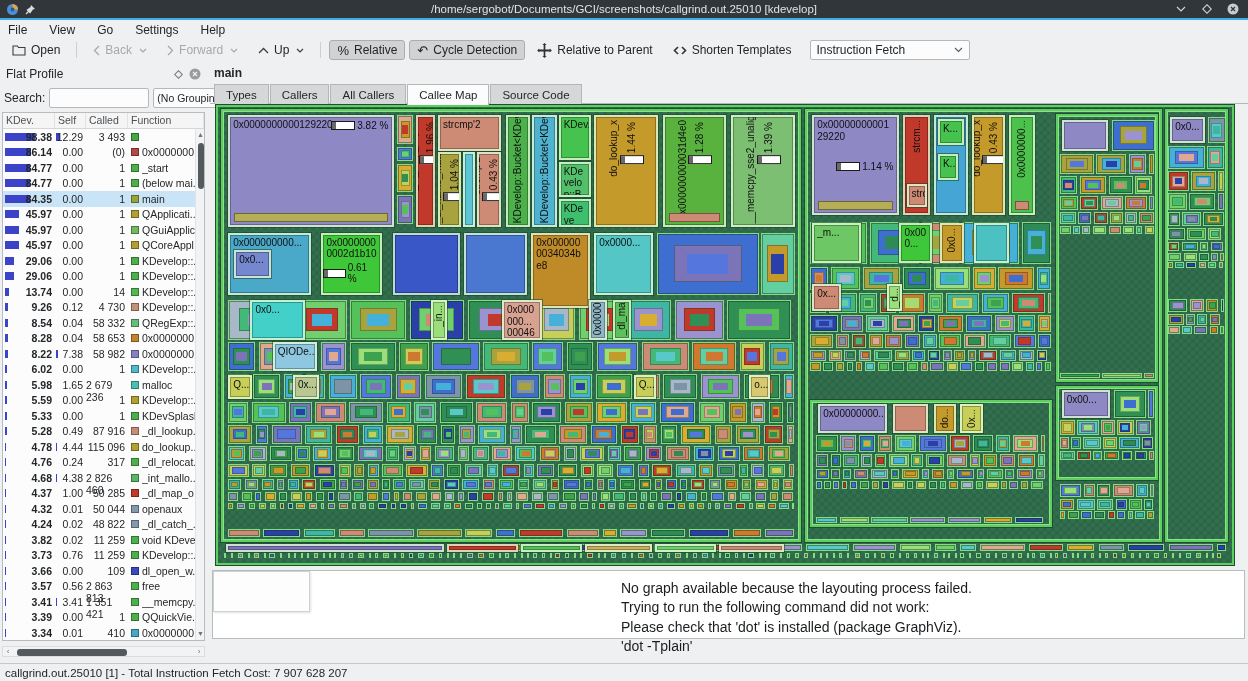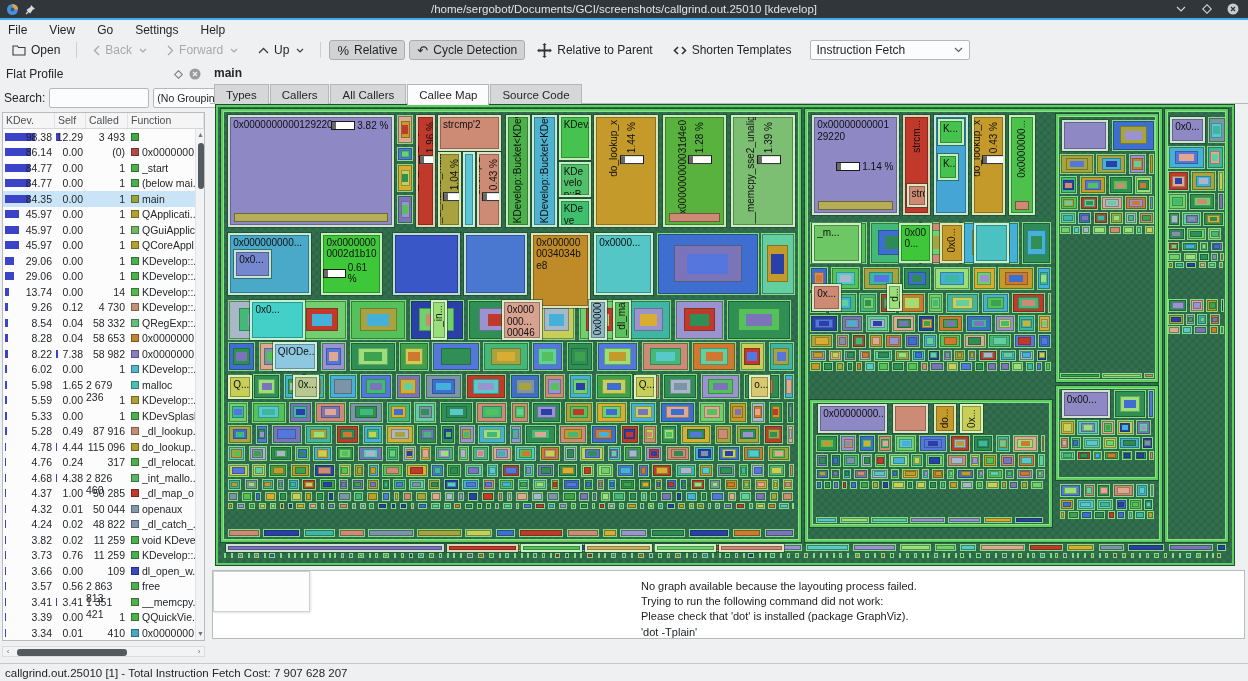--- a/index.html
+++ b/index.html
@@ -29,21 +29,21 @@
   .dock-head .t{flex:1;}
   .searchrow{position:absolute;left:0;top:24px;width:100%;height:24px;display:flex;align-items:center;padding:0 4px;gap:4px;}
   .searchrow input{width:100px;height:20px;border:1px solid #b6b9bb;border-radius:2px;background:#fcfcfc;padding:0 4px;font-size:11px;}
   .mini-combo{display:inline-flex;align-items:center;height:20px;flex:1;border:1px solid #b6b9bb;border-radius:2px;background:#fcfcfc;padding:0 3px;font-size:10.5px;white-space:nowrap;justify-content:space-between;}
   
   .ftable{position:absolute;left:2px;top:50px;right:2px;bottom:22px;background:#fcfcfc;border:1px solid #b9bcbe;overflow:hidden;}
   .thead{display:flex;height:16px;background:#f5f5f6;border-bottom:1px solid #d4d6d8;font-size:10.5px;color:#4d5052;}
   .thead .c{padding:1px 3px;border-right:1px solid #e0e2e3;}
   .trow{display:flex;height:15.5px;align-items:center;font-size:10.5px;}
   .trow.sel{background:#c9e4f7;}
-  .c-incl{width:52px;position:relative;height:100%;}
+  .c-incl{width:52px;position:relative;height:100%;font-weight:bold;}
   .c-self{width:31px;position:relative;height:100%;}
   .c-called{width:42px;position:relative;height:100%;}
   .c-fn{flex:1;display:flex;align-items:center;gap:3px;padding-left:3px;overflow:hidden;height:100%;}
   .bar{position:absolute;left:2px;top:3.5px;height:8px;background:#3b43c8;}
   .num{position:absolute;right:3px;top:1.5px;}
   .sq{width:8px;height:8px;flex:0 0 8px;border:1px solid rgba(0,0,0,.35);}
   .fname{white-space:nowrap;overflow:hidden;}
   .vscroll{position:absolute;right:0;top:16px;width:9px;bottom:0;background:#f2f3f4;border-left:1px solid #e0e2e3;}
   .vhandle{position:absolute;left:1.5px;top:14px;width:6px;height:46px;border-radius:3px;background:#555a5e;}
   .varrow{position:absolute;left:0;width:9px;height:10px;color:#707478;font-size:7px;text-align:center;line-height:10px;}
@@ -73,21 +73,21 @@
   .tm-block.pm .tm-pct{top:46%;}
   .tm-meter{display:inline-block;width:24px;height:9px;background:#fff;border:1px solid #1a1a1a;}
   .tm-meter i{display:block;width:18%;height:100%;background:#6a6a6a;}
   .tm-block.vert{display:flex;flex-direction:row;justify-content:center;align-items:flex-start;padding:3px 0 2px;}
   .tm-block.vert .tm-label{writing-mode:vertical-rl;transform:rotate(180deg);max-height:100%;}
   .tm-block.vert .tm-pct{position:static;writing-mode:vertical-rl;transform:rotate(180deg);margin-top:2px;}
   .tm-strip{position:absolute;left:4px;right:4px;bottom:3px;height:9%;min-height:4px;border:1px solid rgba(0,0,0,.4);}
   
   .graphpanel{position:absolute;left:212px;top:570px;right:3px;height:69px;background:#ffffff;border:1px solid #b9bcbe;}
   .birdseye{position:absolute;left:0;top:0;width:97px;height:41px;background:#fdfdfd;border:1px solid #cfd1d3;box-shadow:1px 1px 2px rgba(0,0,0,.12);}
-  .gmsg{position:absolute;left:428px;top:8px;font-size:11px;line-height:1.38;color:#1b1d1f;}
+  .gmsg{position:absolute;left:408px;top:8px;font-size:14px;line-height:1.38;color:#1b1d1f;}
   
   .statusbar{position:absolute;left:0;bottom:0;width:100%;height:18px;background:#eff0f1;border-top:1px solid #c6c8ca;display:flex;align-items:center;padding:0 5px;font-size:11.5px;}
   svg{display:block;}
 </style>
 </head>
 <body>
 
 <div id="app">
 
   <div class="titlebar">

